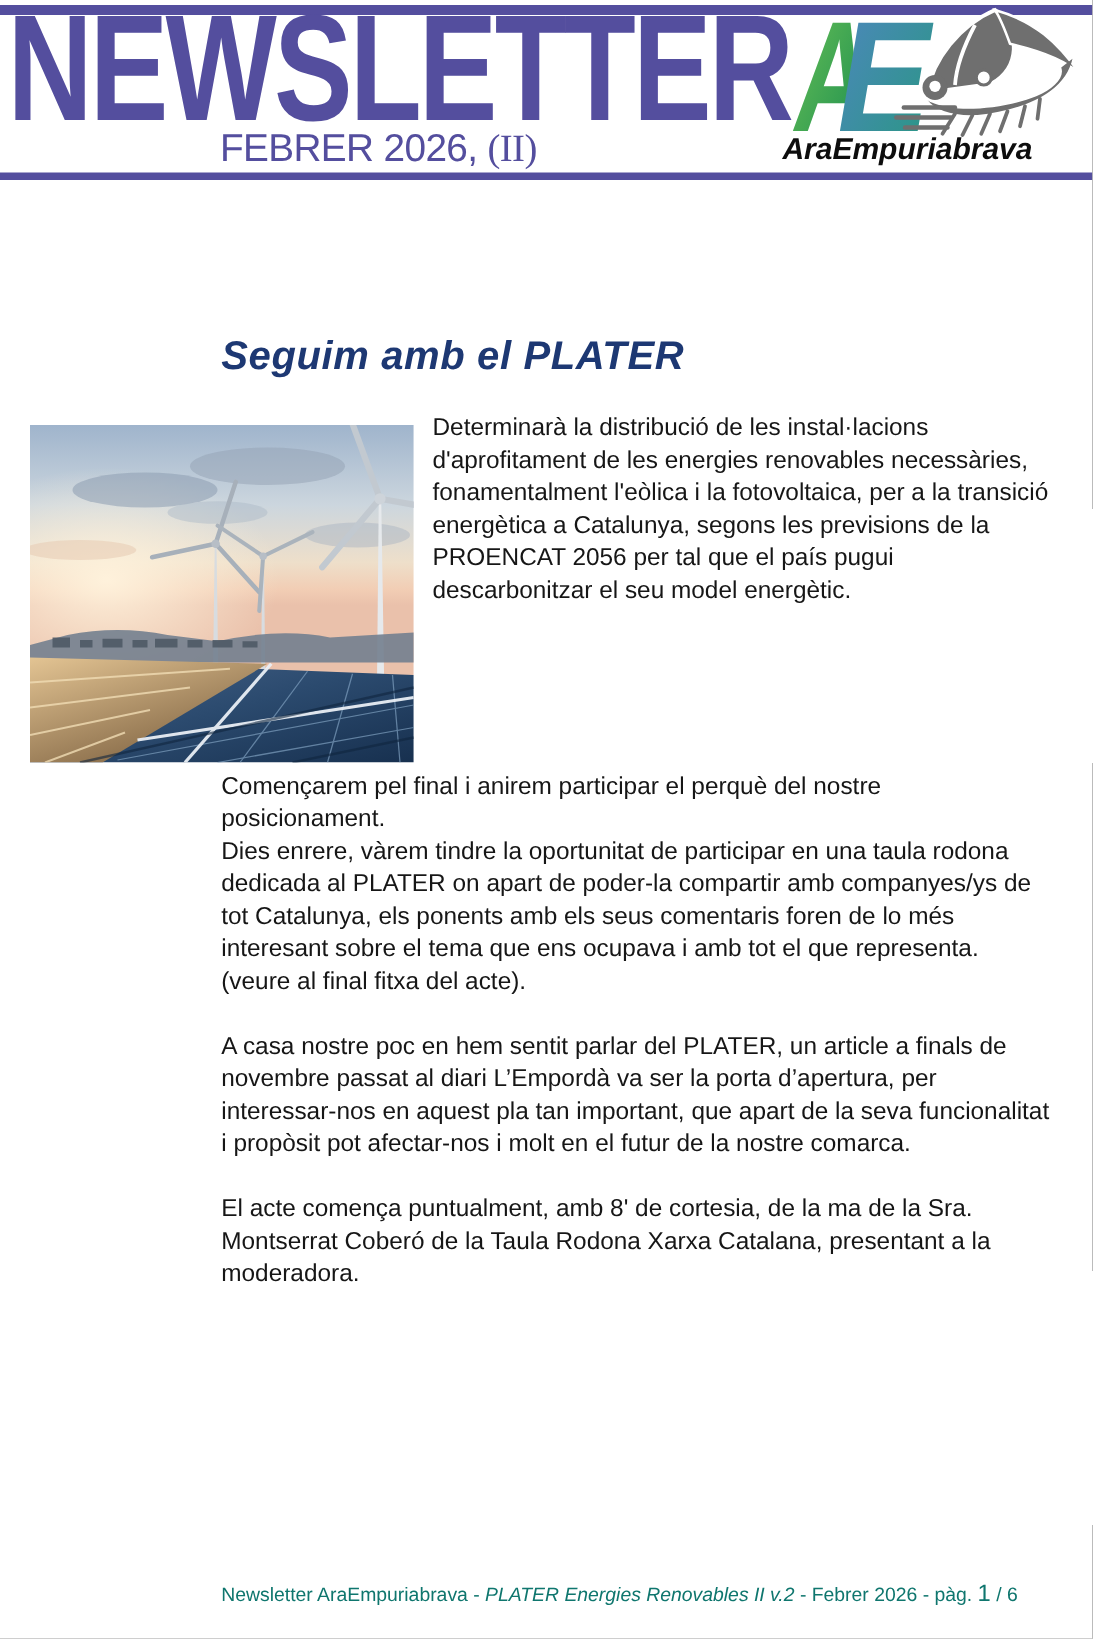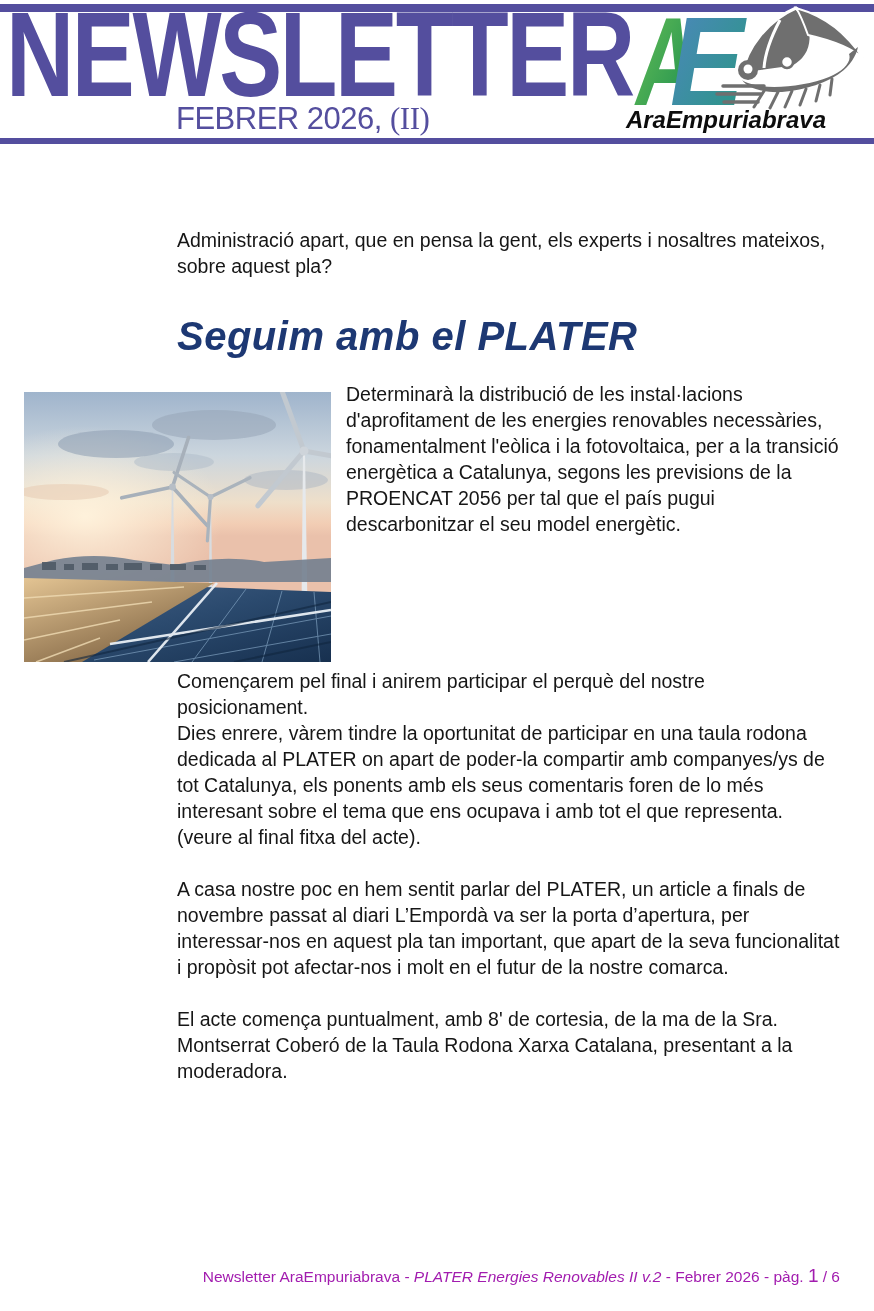--- a/index.html
+++ b/index.html
@@ -28,34 +28,34 @@
   }
   .bottom-rule{position:absolute; left:0; top:138px; width:874px; height:6px; background:#544e9e;}
   
   .body-col{
     position:absolute; left:177px; top:227px; width:663px;
     font-size:19.5px; line-height:26px;
   }
   .body-col p{margin:0;}
   p.sp{margin-top:26px;}
   h1.sec{
-    font-size:40px; line-height:34px; font-weight:bold; font-style:italic;
+    font-size:32px; line-height:34px; font-weight:bold; font-style:italic;
     color:#1d3873; margin:40px 0 28px 0; letter-spacing:0.5px;
   }
   h1.sec2{margin:26px 0 26px 0;}
   .photo-float{
     float:left; width:307px; height:270px;
     margin:11px 15px 6px -153px;
   }
   .clear{clear:left;}
   p.after-photo{margin-top:10px;}
   
   .pagefooter{
     position:absolute; left:177px; top:1266px; width:663px;
-    font-size:15.5px; line-height:20px; color:#a21caf; text-align:right; white-space:nowrap;
+    font-size:15.5px; line-height:20px; color:#0f766e; text-align:left; white-space:nowrap;
   }
   .pagefooter .it{font-style:italic;}
   .pagefooter .pagenum{font-size:19px;}
 </style>
 </head>
 <body>
 
 <div class="page">
 
   <header>
@@ -111,21 +111,20 @@
 
     <div class="issue"><span>FEBRER 2026, </span><span class="numeral">(II)</span></div>
 
     <div class="brand">AraEmpuriabrava</div>
 
     <div class="bottom-rule"></div>
   </header>
 
   <main class="body-col">
 
-    <p>Administració apart, que en pensa la gent, els experts i nosaltres mateixos, sobre aquest pla?</p>
 
     <h1 class="sec">Seguim amb el PLATER</h1>
 
 
     <div>
       <div class="photo-float">
         <svg width="307" height="270" viewBox="0 0 307 270">
           <defs>
             <linearGradient id="sky" x1="0" y1="0" x2="0" y2="1">
               <stop offset="0" stop-color="#9fb4cc"></stop>

